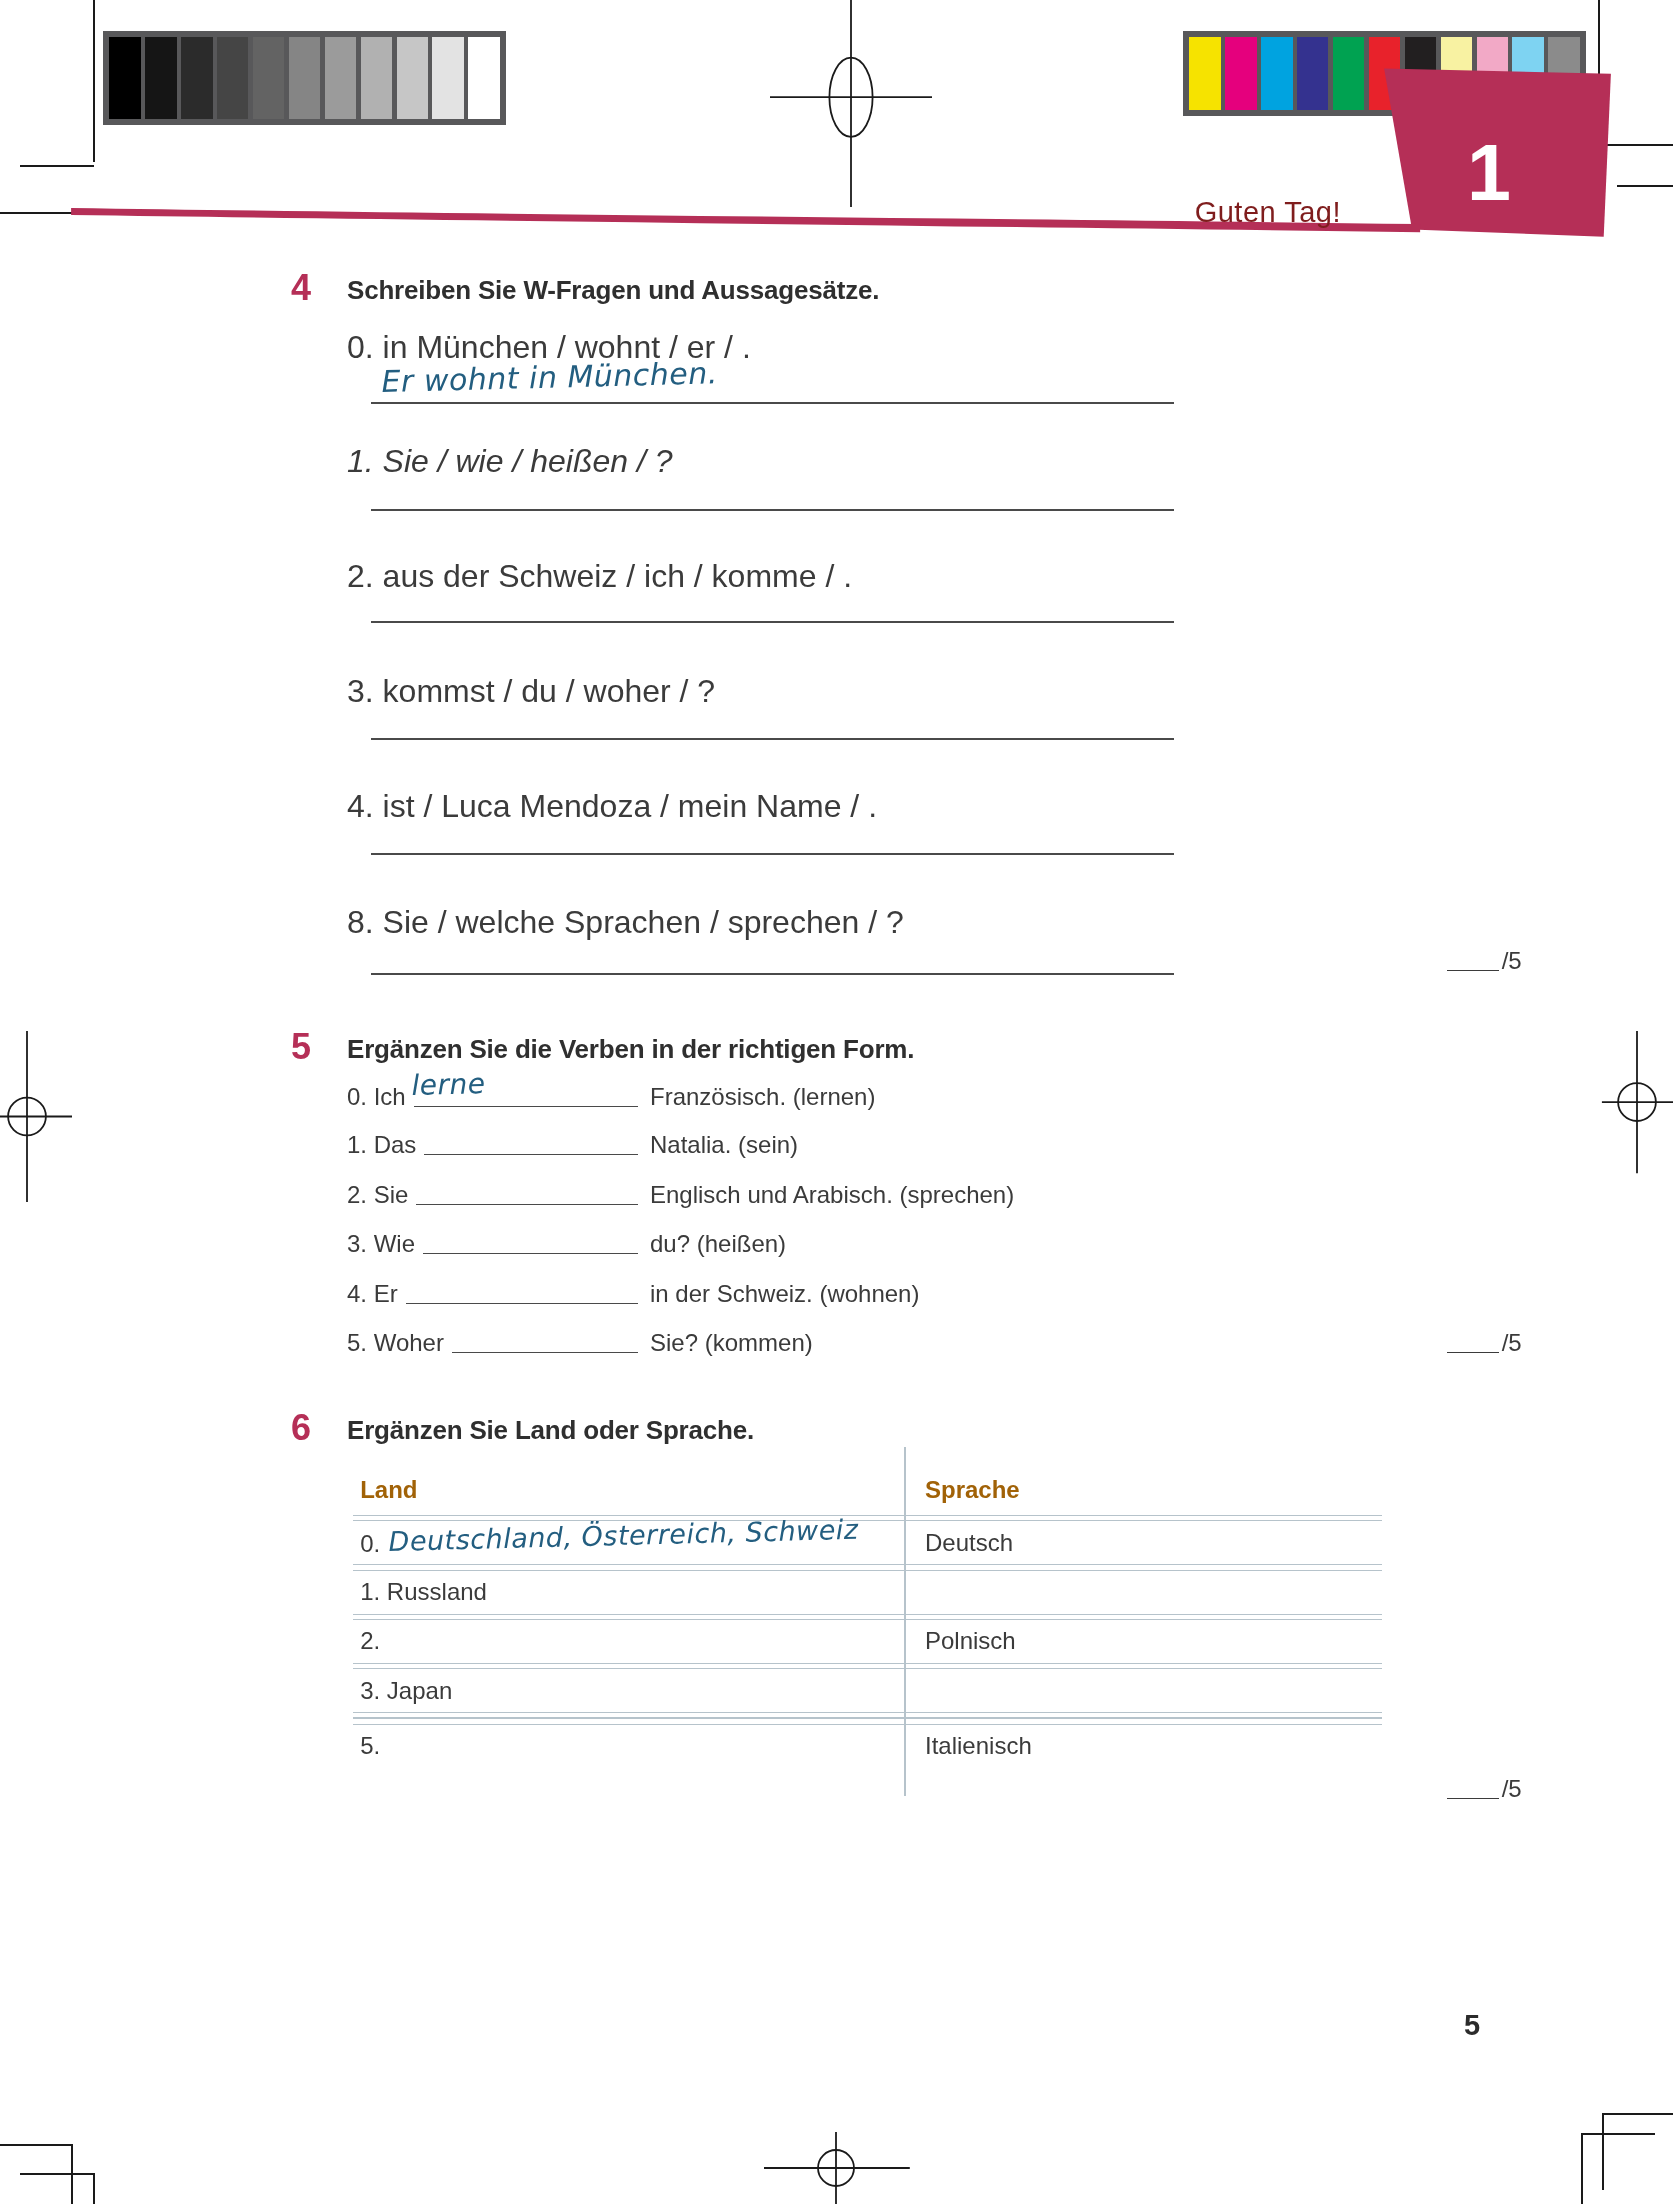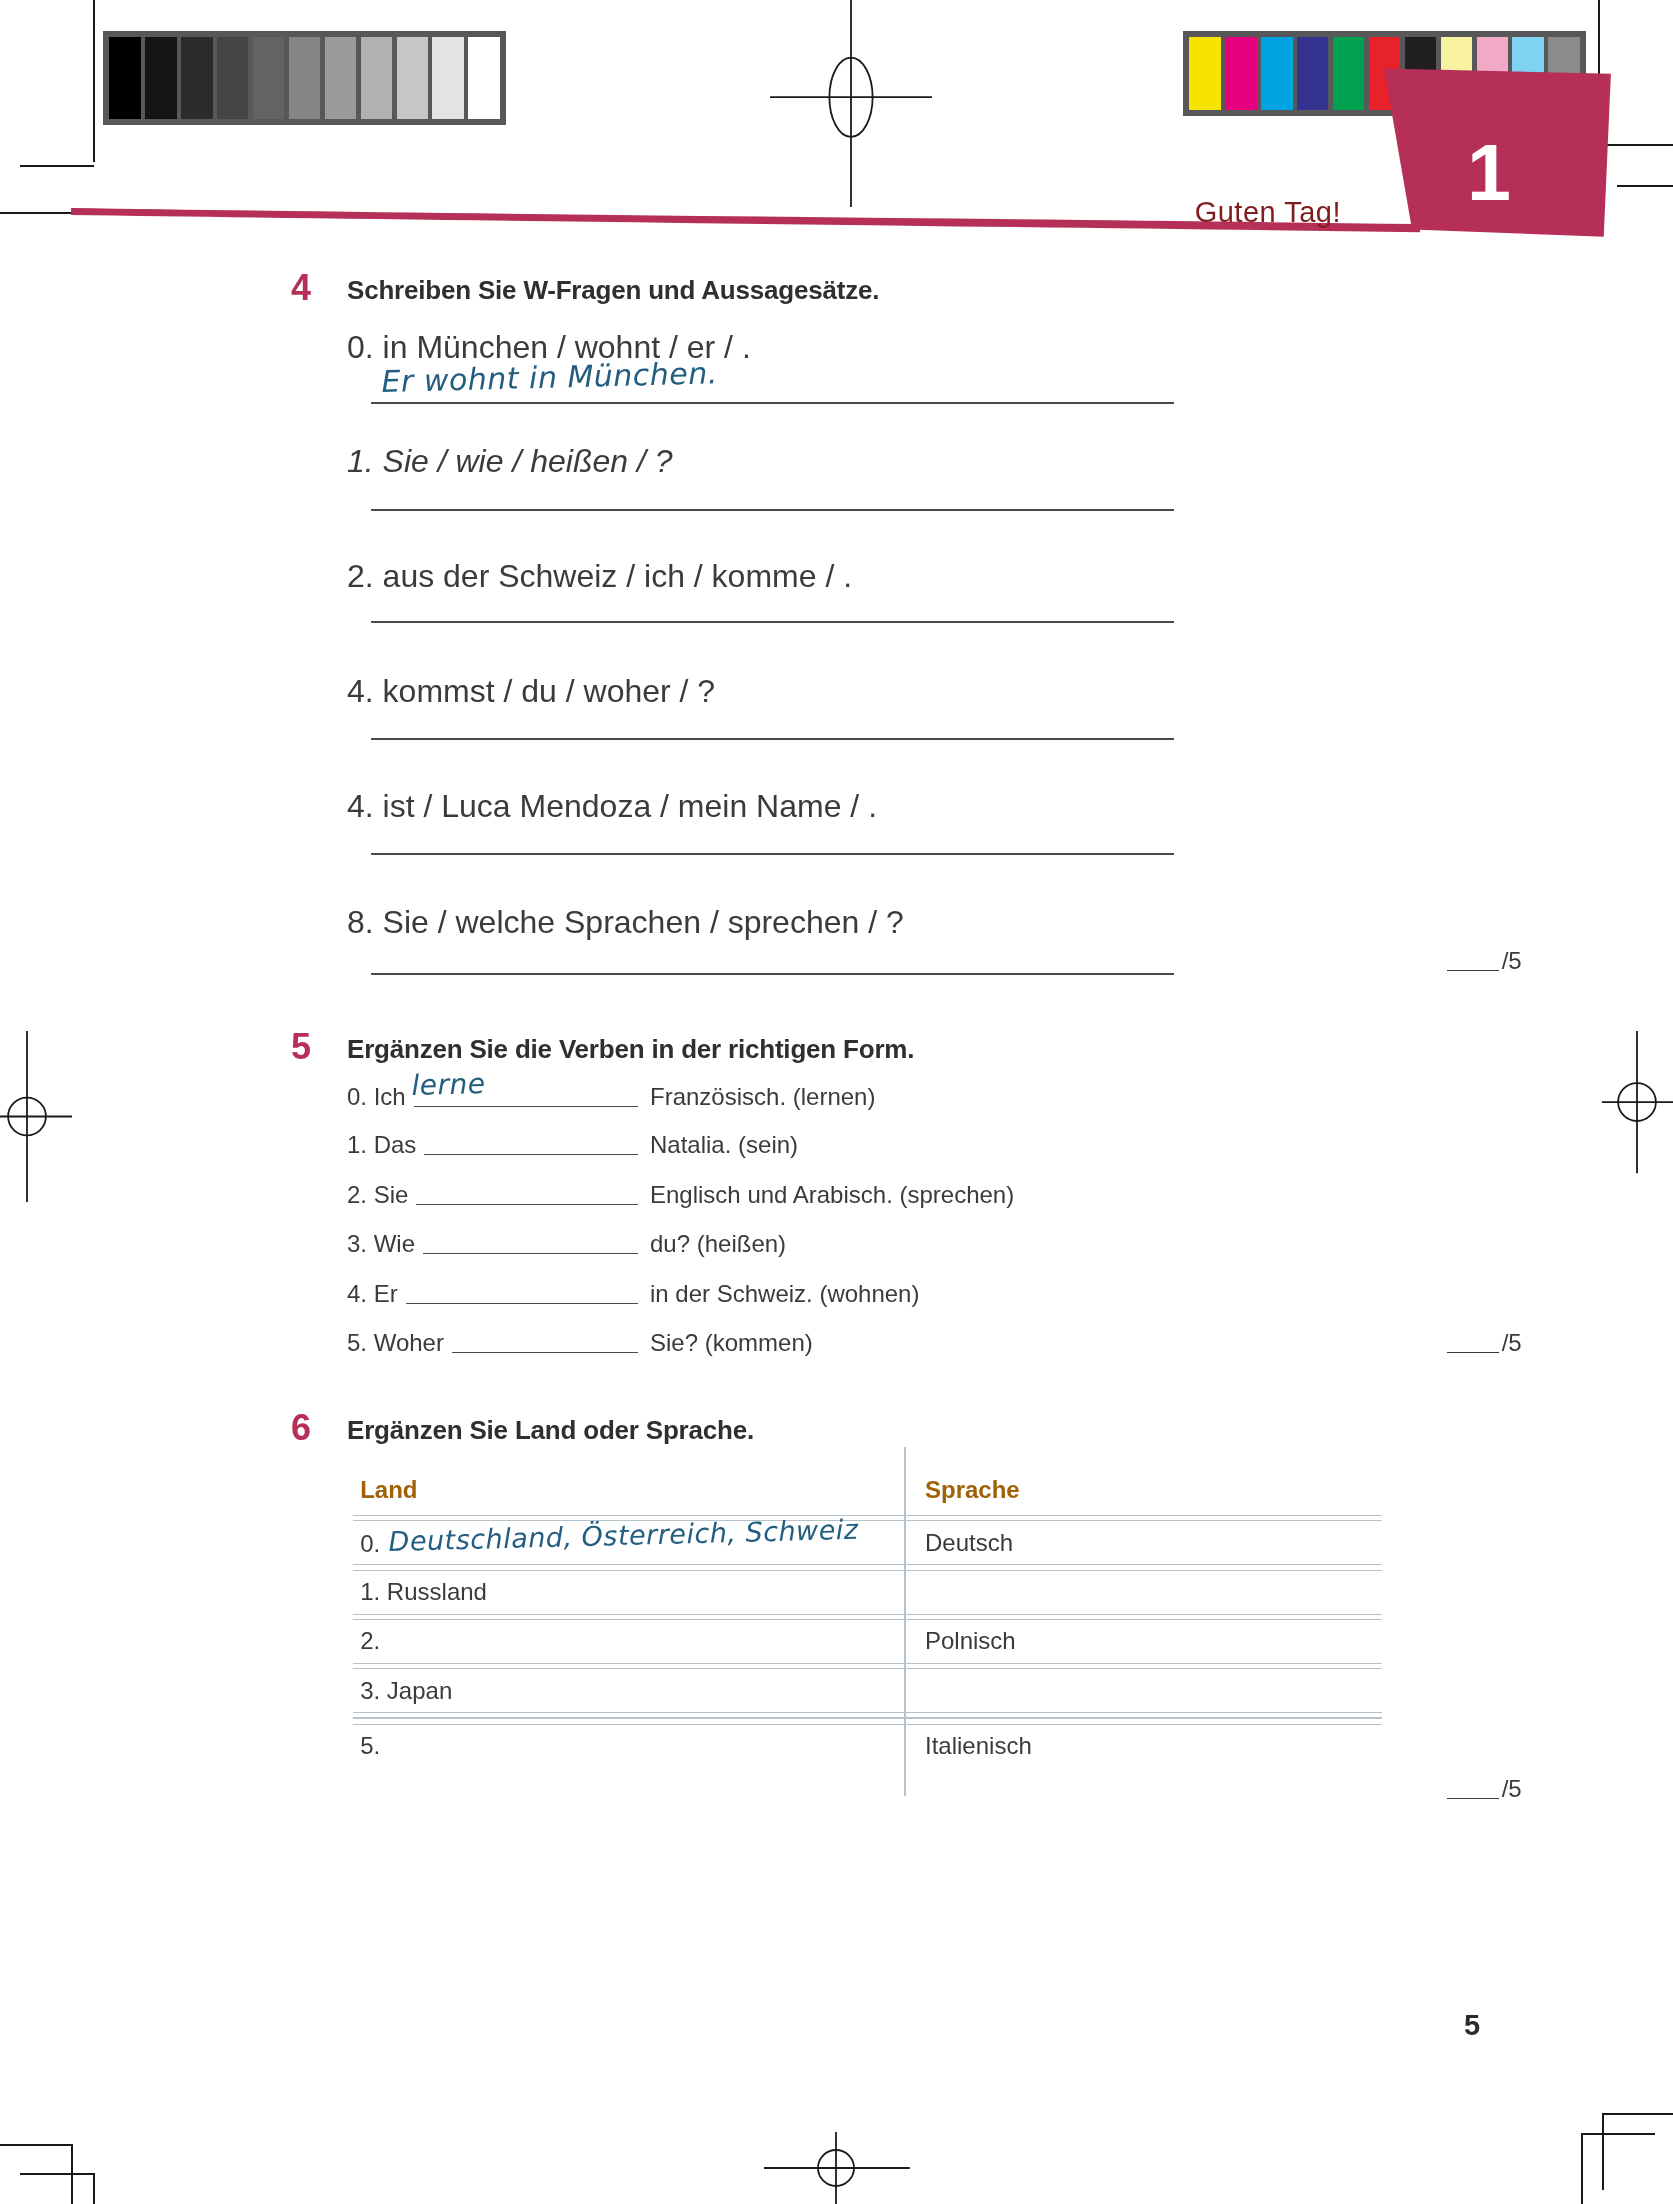--- a/index.html
+++ b/index.html
@@ -135,21 +135,21 @@
   <div class="prompt" style="top:329px;">0. in München / wohnt / er / .</div>
   <div class="ex4-answer hand" style="top:364px;">Er wohnt in München.</div>
   <div class="ansline" style="top:402px;"></div>
 
   <div class="prompt" style="top:443px;font-style:italic;">1. Sie / wie / heißen / ?</div>
   <div class="ansline" style="top:509px;"></div>
 
   <div class="prompt" style="top:558px;">2. aus der Schweiz / ich / komme / .</div>
   <div class="ansline" style="top:621px;"></div>
 
-  <div class="prompt" style="top:673px;">4. kommst / du / woher / ?</div>
+  <div class="prompt" style="top:673px;">3. kommst / du / woher / ?</div>
   <div class="ansline" style="top:738px;"></div>
 
   <div class="prompt" style="top:788px;">4. ist / Luca Mendoza / mein Name / .</div>
   <div class="ansline" style="top:853px;"></div>
 
   <div class="prompt" style="top:904px;">8. Sie / welche Sprachen / sprechen / ?</div>
   <div class="ansline" style="top:973px;"></div>
 
   <div class="score" style="top:947px;">
     <span class="score-line"></span>

